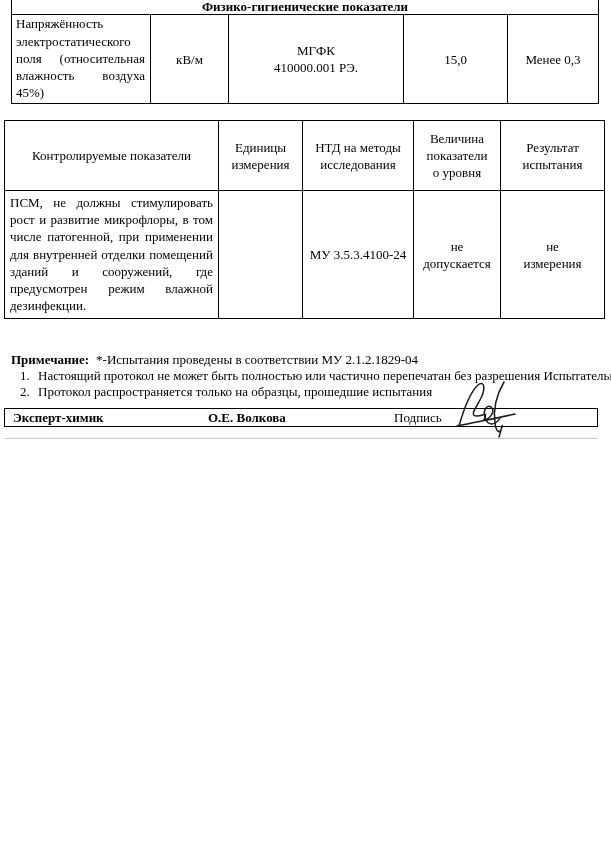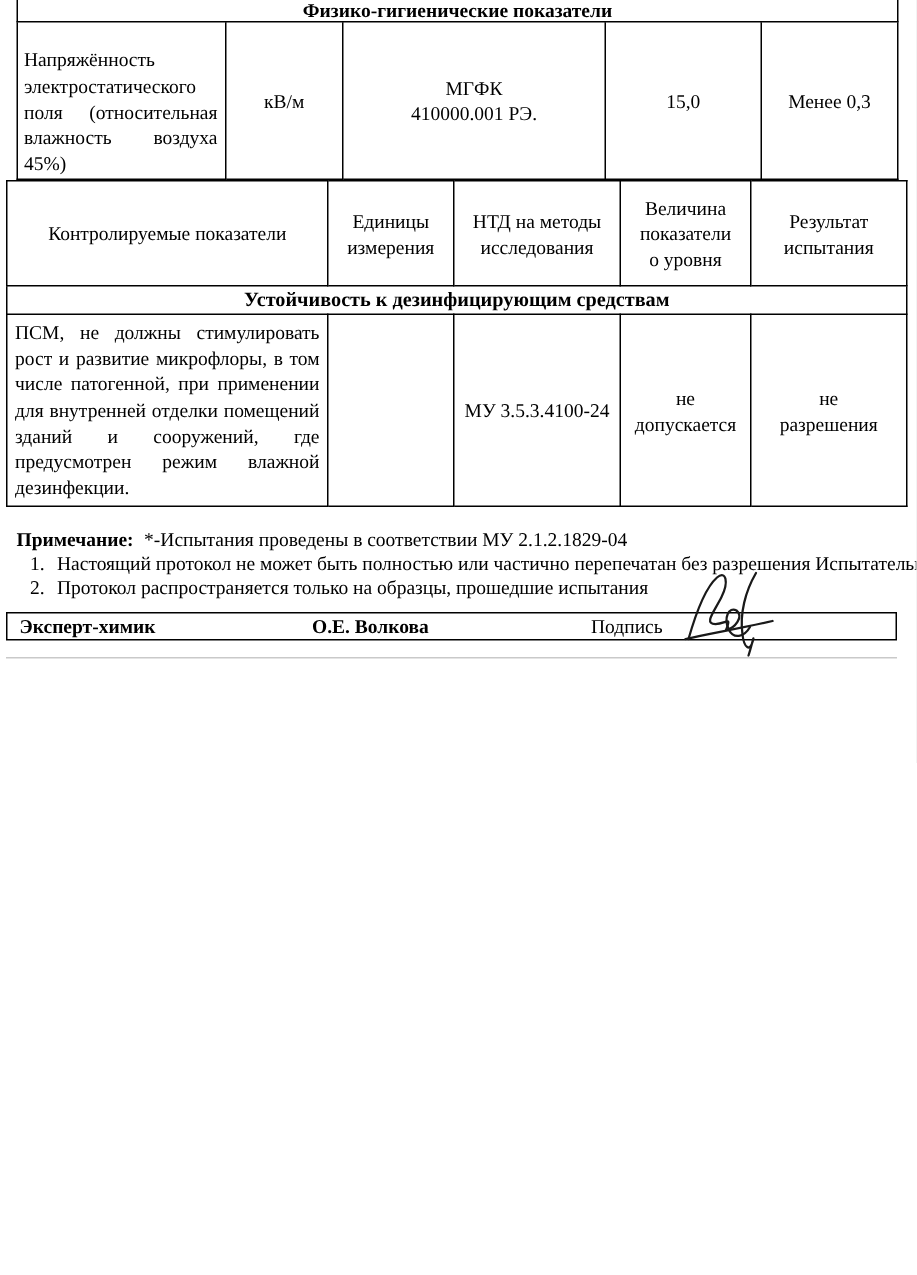--- a/index.html
+++ b/index.html
@@ -12,21 +12,21 @@
   table { border-collapse:collapse; table-layout:fixed; }
   td { border:1px solid #000; padding:0; vertical-align:middle; overflow:hidden; }
 
   
   #t1 { position:absolute; left:11px; top:0; width:587px; }
   #t1 .t1-head {
     border-top:none; text-align:center; font-weight:bold;
     height:14px; line-height:14px; font-size:13px;
   }
   #t1 .t1-row td { height:87px; }
-  .cell-just { text-align:justify; vertical-align:middle; padding:16px 5px 1px 4px; line-height:17.3px; }
+  .cell-just { text-align:justify; vertical-align:middle; padding:0 5px 1px 4px; line-height:17.3px; }
   .cell-center { text-align:center; line-height:17px; }
 
   
   .caption2 {
     position:absolute; top:102px; right:8px;
     font-weight:bold; font-size:13.5px; line-height:16px;
   }
 
   
   #t2 { position:absolute; left:4px; top:120px; width:600px; }
@@ -100,34 +100,31 @@
       <td>Контролируемые показатели</td>
       <td>Единицы измерения</td>
       <td>НТД на методы исследования</td>
       <td>
         <div>Величина</div>
         <div>показатели</div>
         <div>о уровня</div>
       </td>
       <td>Результат испытания</td>
     </tr>
-    <tr class="t2-section">
-      <td colspan="5">Устойчивость к дезинфицирующим средствам</td>
-    </tr>
     <tr class="t2-body">
       <td class="cell-ind">ПСМ, не должны стимулировать рост и развитие микрофлоры, в том числе патогенной, при применении для внутренней отделки помещений зданий и сооружений, где предусмотрен режим влажной дезинфекции.</td>
       <td class="cell-center"></td>
       <td class="cell-center">МУ 3.5.3.4100-24</td>
       <td class="cell-center">
         <div>не</div>
         <div>допускается</div>
       </td>
       <td class="cell-center">
         <div>не</div>
-        <div>разрешения</div>
+        <div>измерения</div>
       </td>
     </tr>
   </tbody>
     </table>
 
   <div class="notes">
     <div class="notes-line1">
       <span class="notes-label">Примечание:</span><span>*-Испытания проведены в соответствии  МУ 2.1.2.1829-04</span>
     </div>
     <div class="note-item">

